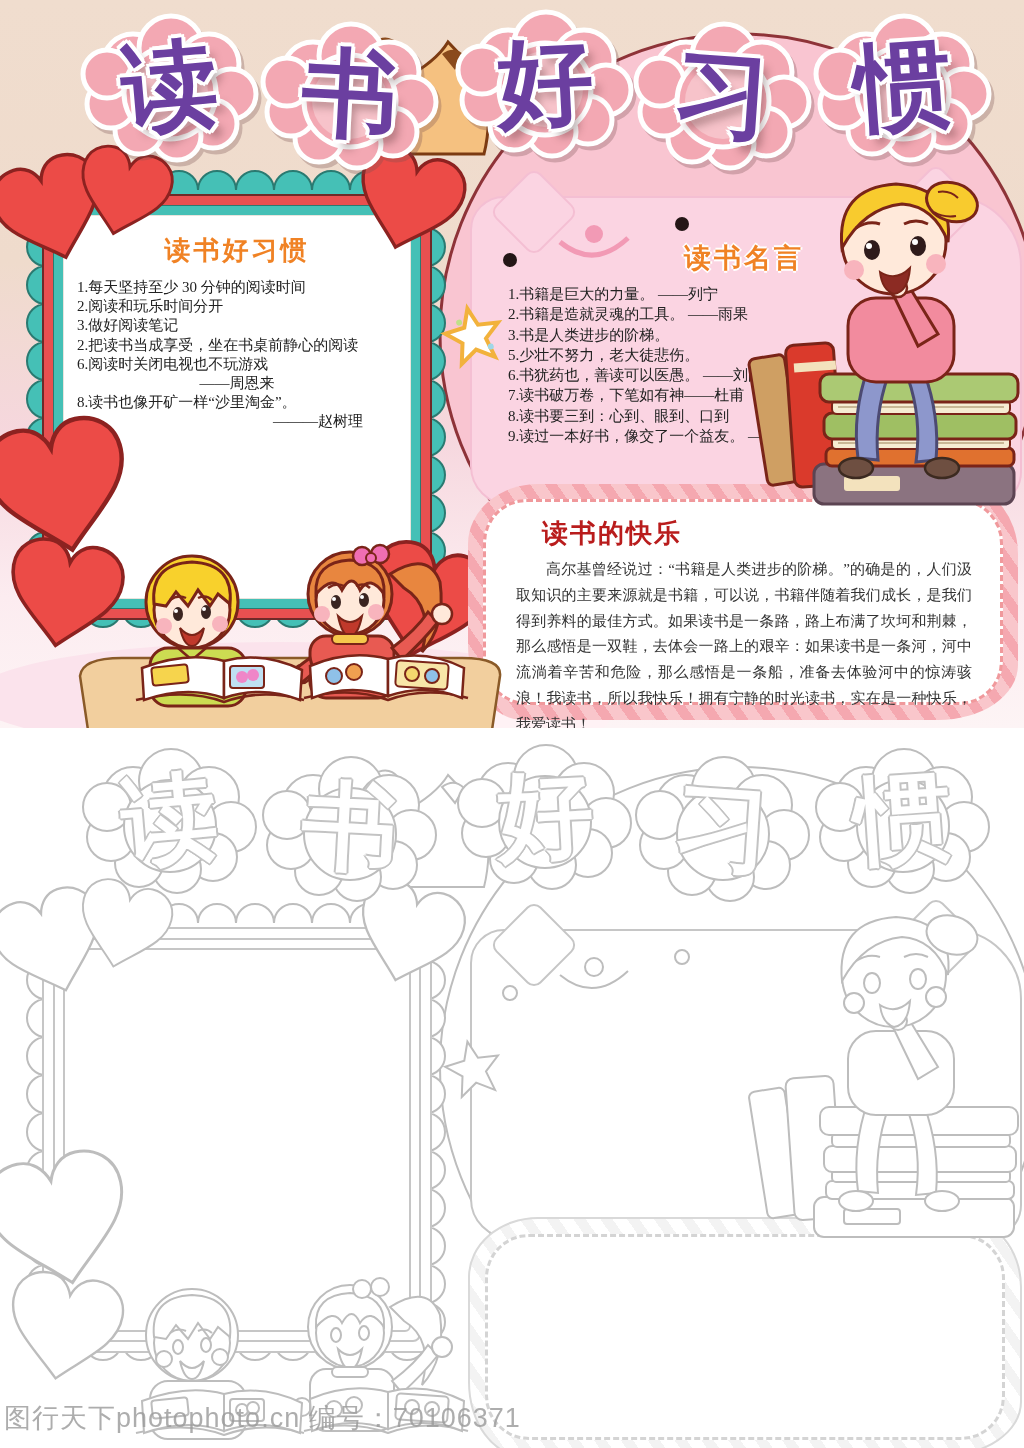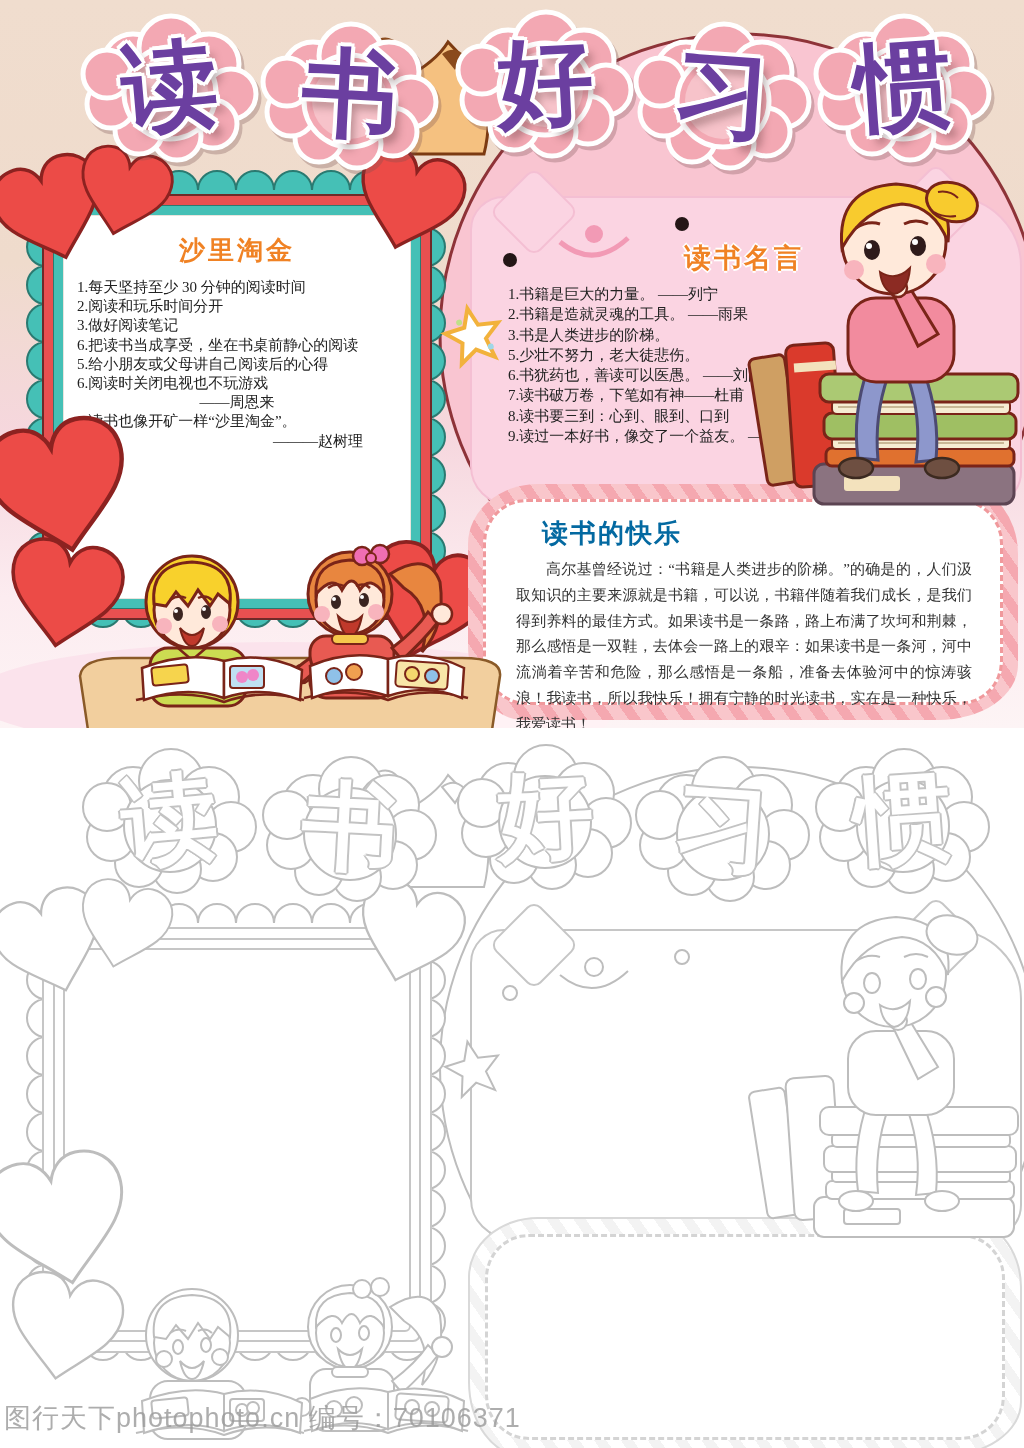--- a/index.html
+++ b/index.html
@@ -66,21 +66,21 @@
   .quote-line{font-family:"Liberation Serif",serif;font-size:15px;line-height:20.3px;color:#222;}
 
   
   .joy-blob{position:absolute;left:468px;top:484px;width:550px;height:236px;
       border-radius:70px 60px 80px 55px / 60px 70px 55px 75px;}
   .half--color .joy-blob{background:repeating-linear-gradient(55deg,#f5a8b0 0 10px,#f9c6cb 10px 22px);}
   .half--line  .joy-blob{background:repeating-linear-gradient(55deg,#f3f3f3 0 10px,#ffffff 10px 22px);border:2px solid #d9d9d9;}
   .joy-inner{position:absolute;inset:15px;background:#fff;border-radius:44px;}
   .half--color .joy-inner{border:3px dashed #f0999c;}
   .half--line  .joy-inner{border:3px dashed #d4d4d4;}
-  .joy-heading{margin:14px 0 0 56px;font-size:26px;font-weight:bold;color:#0369a1;letter-spacing:2px;
+  .joy-heading{margin:14px 0 0 56px;font-size:26px;font-weight:bold;color:#b91c1c;letter-spacing:2px;
       text-shadow:2px 0 0 #fff,-2px 0 0 #fff,0 2px 0 #fff,0 -2px 0 #fff;}
   .joy-body{margin:6px 28px 0 30px;font-family:"Liberation Serif",serif;font-size:15px;line-height:25.8px;
       color:#333;text-align:justify;text-indent:2em;}
 
   
   .pos-circle{left:420px;top:14px;width:640px;height:640px;}
   .pos-catears{left:316px;top:22px;width:180px;height:150px;}
   .pos-star{left:444px;top:306px;width:58px;height:58px;transform:rotate(-12deg);}
   .pos-girl{left:752px;top:176px;width:272px;height:332px;}
   .pos-kids{left:52px;top:548px;width:470px;height:182px;}
@@ -119,26 +119,25 @@
       <svg class="art" style="inset:0;width:442px;height:478px;" viewBox="0 0 442 478">
         <path fill="#45c0b6" stroke="#2a7a71" stroke-width="2" d="M30,22 a19,19 0 0 1 38,0 a19,19 0 0 1 38,0 a19,19 0 0 1 38,0 a19,19 0 0 1 38,0 a19,19 0 0 1 38,0 a19,19 0 0 1 38,0 a19,19 0 0 1 38,0 a19,19 0 0 1 38,0 a19,19 0 0 1 38,0 a19,19 0 0 1 38,0
              a19,19 0 0 1 0,38 a19,19 0 0 1 0,38 a19,19 0 0 1 0,38 a19,19 0 0 1 0,38 a19,19 0 0 1 0,38 a19,19 0 0 1 0,38 a19,19 0 0 1 0,38 a19,19 0 0 1 0,38 a19,19 0 0 1 0,38 a19,19 0 0 1 0,38 a19,19 0 0 1 0,38
              a19,19 0 0 1 -38,0 a19,19 0 0 1 -38,0 a19,19 0 0 1 -38,0 a19,19 0 0 1 -38,0 a19,19 0 0 1 -38,0 a19,19 0 0 1 -38,0 a19,19 0 0 1 -38,0 a19,19 0 0 1 -38,0 a19,19 0 0 1 -38,0 a19,19 0 0 1 -38,0
              a19,19 0 0 1 0,-38 a19,19 0 0 1 0,-38 a19,19 0 0 1 0,-38 a19,19 0 0 1 0,-38 a19,19 0 0 1 0,-38 a19,19 0 0 1 0,-38 a19,19 0 0 1 0,-38 a19,19 0 0 1 0,-38 a19,19 0 0 1 0,-38 a19,19 0 0 1 0,-38 a19,19 0 0 1 0,-38 Z"></path>
       </svg>
       <div class="f-layer f-red"></div>
       <div class="f-layer f-teal"></div>
       <div class="f-layer f-white"></div>
       <div class="frame-content">
-        <div class="habits-heading">沙里淘金</div>
+        <div class="habits-heading">读书好习惯</div>
         <div class="habit-line">1.每天坚持至少 30 分钟的阅读时间</div>
         <div class="habit-line">2.阅读和玩乐时间分开</div>
         <div class="habit-line">3.做好阅读笔记</div>
-        <div class="habit-line">6.把读书当成享受，坐在书桌前静心的阅读</div>
-        <div class="habit-line">5.给小朋友或父母讲自己阅读后的心得</div>
+        <div class="habit-line">2.把读书当成享受，坐在书桌前静心的阅读</div>
         <div class="habit-line">6.阅读时关闭电视也不玩游戏</div>
         <div class="habit-line attr-center">——周恩来</div>
         <div class="habit-line">8.读书也像开矿一样“沙里淘金”。</div>
         <div class="habit-line attr-right">———赵树理</div>
       </div>
     </div>
 
     <svg class="art hrt z5" style="left:-6px;top:158px;width:115px;height:110px;transform:rotate(-18deg)" viewBox="0 0 100 95">
         <path d="M50,88C28,66 4,52 4,28C4,10 18,2 30,2C40,2 47,9 50,18C53,9 60,2 70,2C82,2 96,10 96,28C96,52 72,66 50,88Z" fill="#ec4b47" stroke="#8c2220" stroke-width="3"></path>
       </svg>

